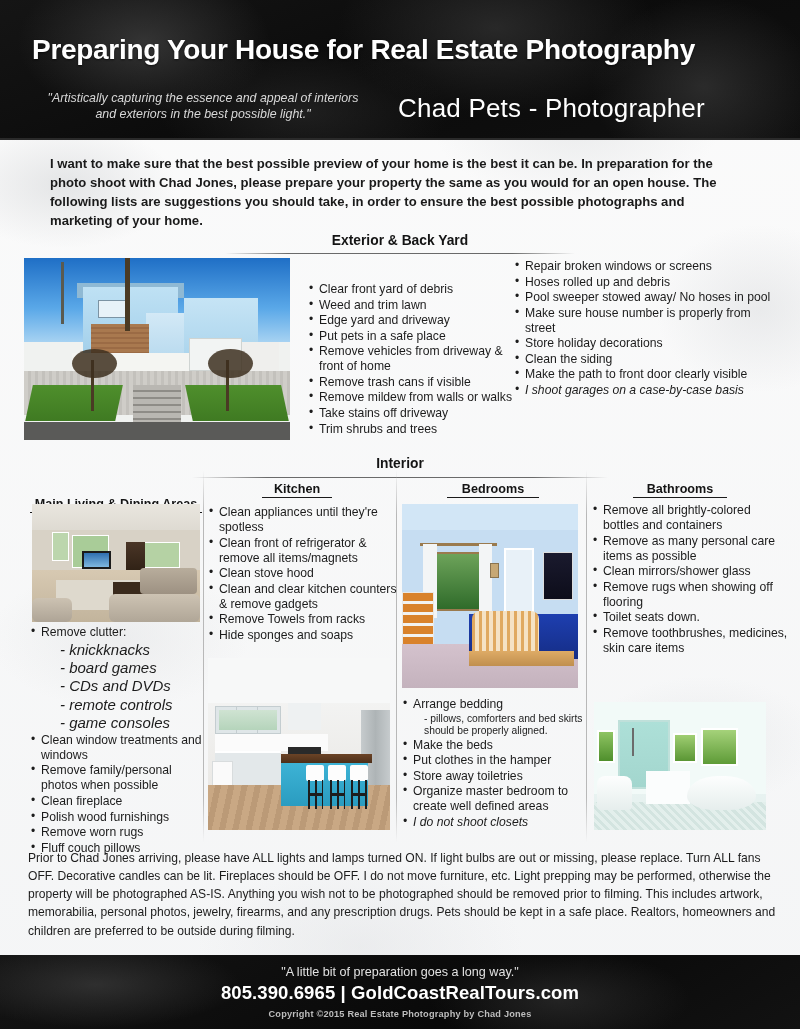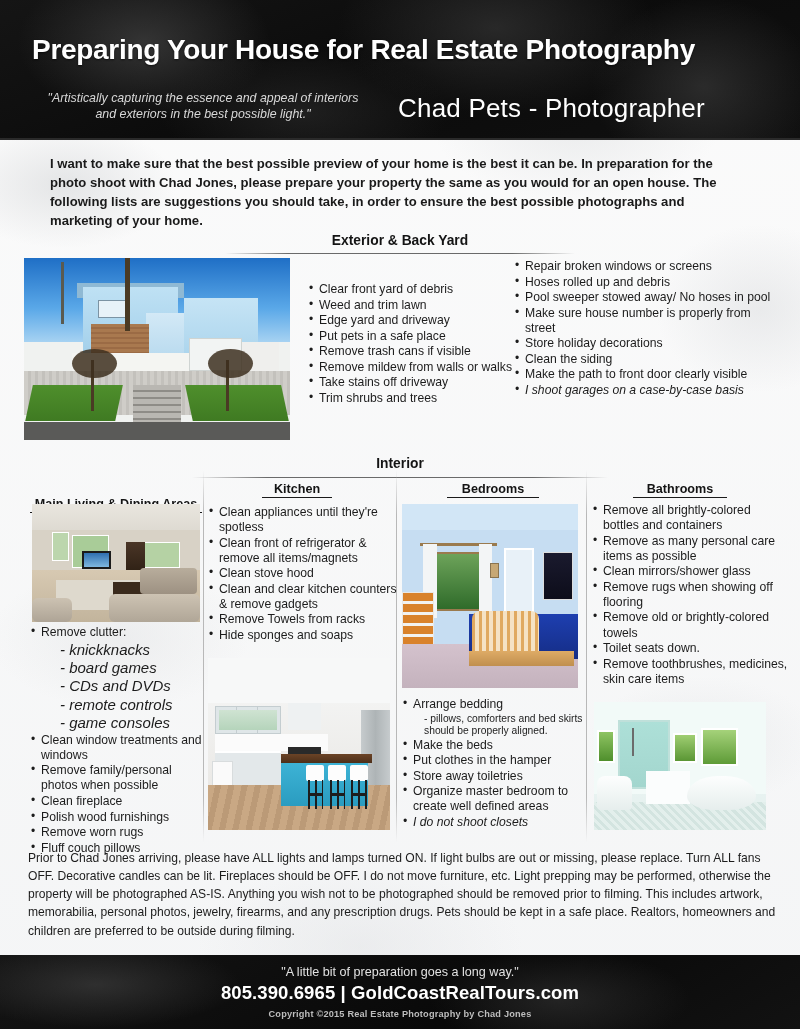--- a/index.html
+++ b/index.html
@@ -424,20 +424,21 @@
     <div class="px-canopy" style="left:69%;top:50%;width:17%;height:16%"></div>
     <div class="px-tree" style="left:38%;top:0%;height:40%;width:5px"></div>
     <div class="px-curb"></div>
   </div>
 
   <div class="list" id="list-ext-left">
     <div class="li">Clear front yard of debris</div>
     <div class="li">Weed and trim lawn</div>
     <div class="li">Edge yard and driveway</div>
     <div class="li">Put pets in a safe place</div>
+    <div class="li">Remove vehicles from driveway &amp; front of home</div>
     <div class="li">Remove trash cans if visible</div>
     <div class="li">Remove mildew from walls or walks</div>
     <div class="li">Take stains off driveway</div>
     <div class="li">Trim shrubs and trees</div>
   </div>
 
   <div class="list" id="list-ext-right">
     <div class="li">Repair broken windows or screens</div>
     <div class="li">Hoses rolled up and debris</div>
     <div class="li">Pool sweeper stowed away/ No hoses in pool</div>
@@ -545,21 +546,20 @@
     <div class="li">Store away toiletries</div>
     <div class="li">Organize master bedroom to create well defined areas</div>
     <div class="li ital">I do not shoot closets</div>
   </div>
 
   <div class="list" id="list-bathroom">
     <div class="li">Remove all brightly-colored bottles and containers</div>
     <div class="li">Remove as many personal care items as possible</div>
     <div class="li">Clean mirrors/shower glass</div>
     <div class="li">Remove rugs when showing off flooring</div>
-    <div class="li">Remove old or brightly-colored towels</div>
     <div class="li">Toilet seats down.</div>
     <div class="li">Remove toothbrushes, medicines, skin care items</div>
   </div>
 
   <div class="photo" id="photo-bathroom">
     <div class="bt-wall"></div>
     <div class="bt-winL"></div>
     <div class="bt-winC"></div>
     <div class="bt-winR"></div>
     <div class="bt-shower"></div>

